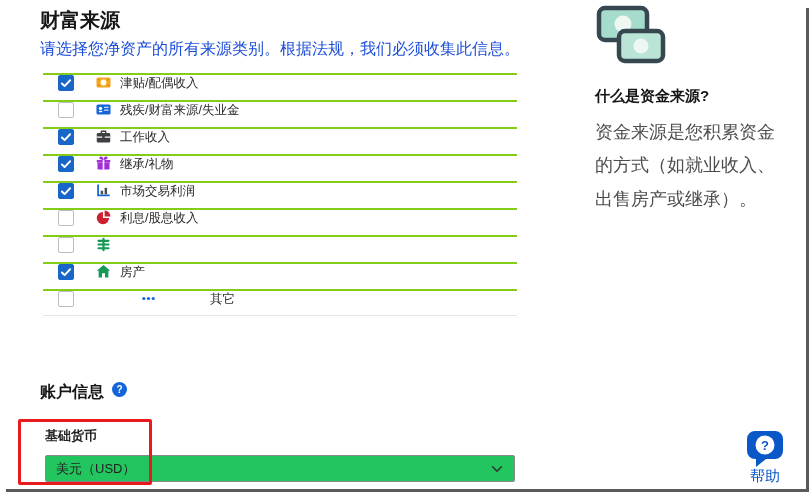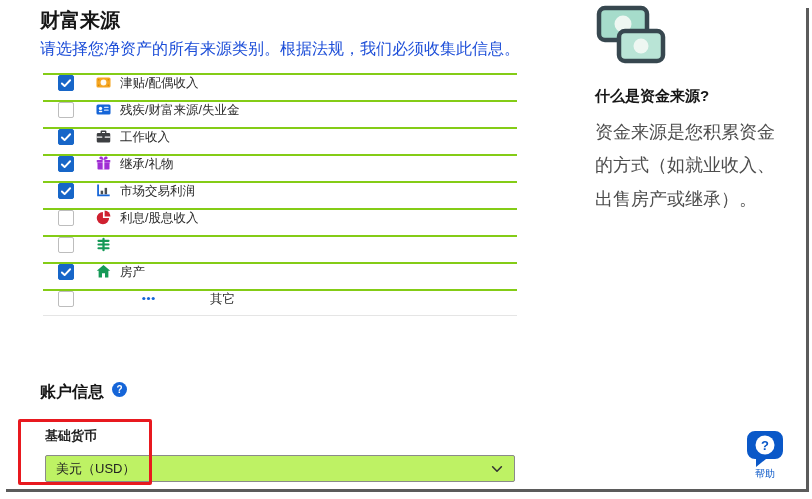--- a/index.html
+++ b/index.html
@@ -31,32 +31,32 @@
   .info-body { margin-top:10px; font-size:18px; line-height:1.85; color:#4d4d4d; }
 
   
   .account-title-row { position:absolute; left:40px; top:374px; display:flex; align-items:flex-start; gap:8px;margin-top:8px; }
   .account-title { font-size:16px; font-weight:bold; color:#161616; }
   .help-dot { width:15px; height:15px; border-radius:50%; background:#1565d8; color:#fff;
               font-size:10px; font-weight:bold; display:flex; align-items:center; justify-content:center; cursor:pointer; }
 
   .currency-label { position:absolute; left:45px; top:427px; font-size:13px; font-weight:bold; color:#222; }
   .currency-select { position:absolute; left:45px; top:455px; width:470px; height:27px; border:1px solid #8a8a8a;
-                     border-radius:2px; background:#bef264; display:flex; align-items:center; font-size:13px; color:#222;
+                     border-radius:2px; background:#22c55e; display:flex; align-items:center; font-size:13px; color:#222;
                      padding:0 10px; cursor:pointer; justify-content:space-between; }
   .currency-select .chev { width:14px; height:14px; }
 
   
   .annotation-box { position:absolute; left:18px; top:419px; width:134px; height:66px;
                     border:3px solid #e8191f; border-radius:2px; pointer-events:none; z-index:5; }
 
   
   .help-widget { position:absolute; left:742px; top:430px; width:46px; text-align:center; cursor:pointer; }
   .help-widget svg { width:38px; height:37px; display:block; margin:0 auto; }
-  .help-label { font-size:10px; color:#0a58c8; margin-top:0px; }
+  .help-label { font-size:15px; color:#0a58c8; margin-top:0px; }
 </style>
 </head>
 <body>
 
 <div class="page-title">财富来源</div>
 <div class="page-subtitle">请选择您净资产的所有来源类别。根据法规，我们必须收集此信息。</div>
 
 <div class="sow-list">
     <div class="sow-row">
       <div class="cbx checked">

